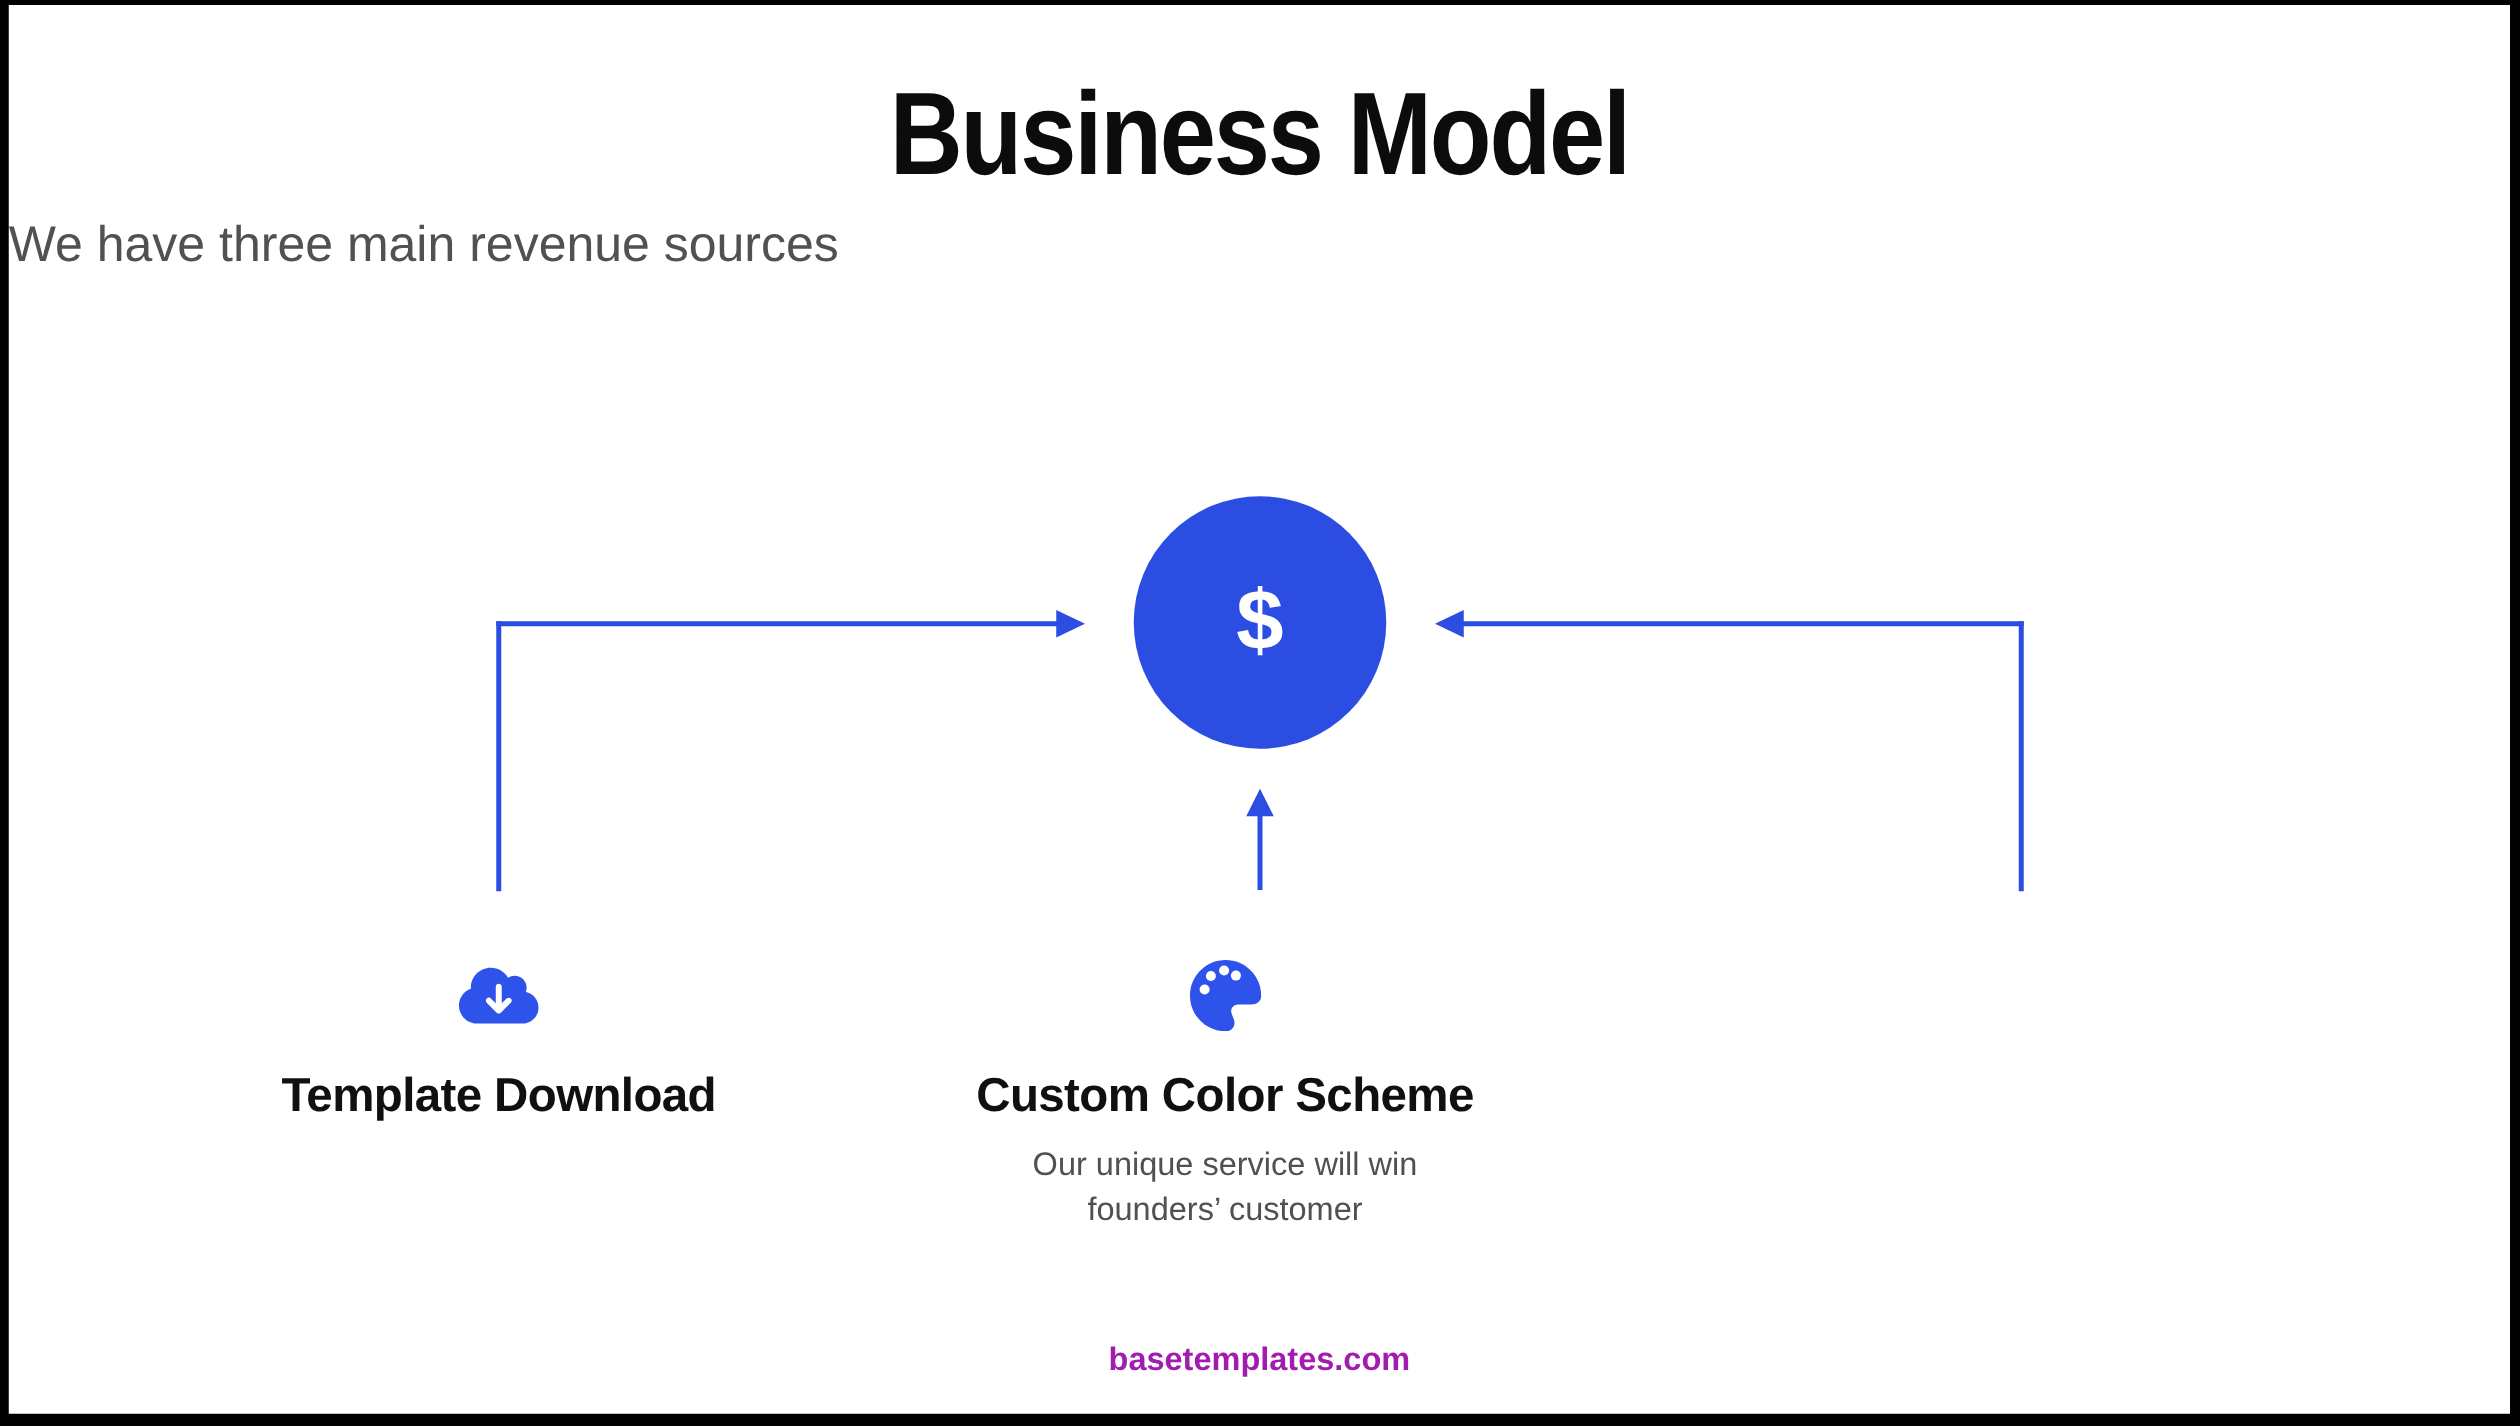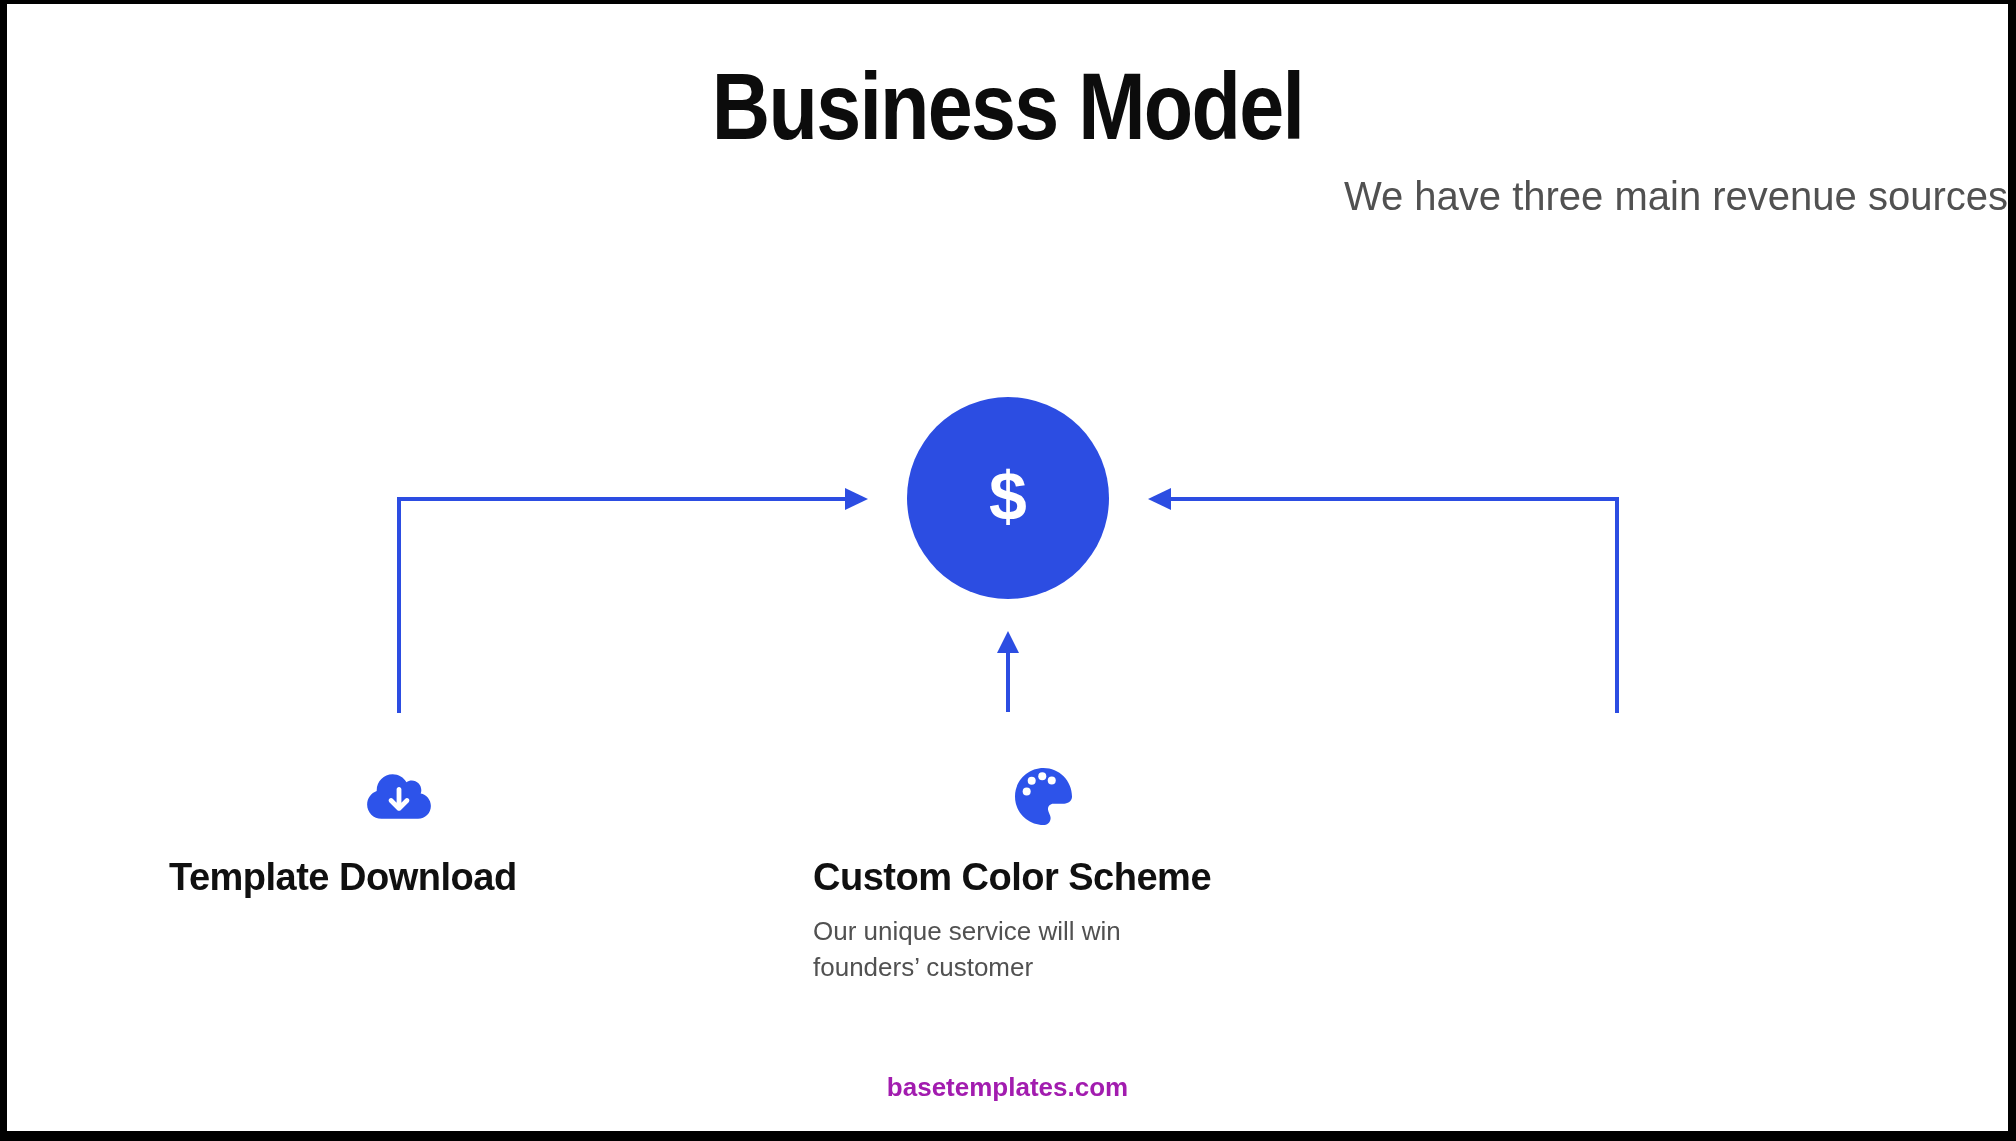--- a/index.html
+++ b/index.html
@@ -4,21 +4,21 @@
 <style>
   html,body{margin:0;padding:0;background:#000;}
   .canvas{position:relative;width:2016px;height:1141px;background:#000;overflow:hidden;
           font-family:"Liberation Sans","DejaVu Sans",sans-serif;}
   .slide{position:absolute;left:7px;top:4px;width:2001px;height:1127px;background:#ffffff;}
 
   
   .title{position:absolute;top:54px;left:0;width:100%;text-align:center;
          font-size:94px;font-weight:800;color:#0c0c0c;letter-spacing:-2px;line-height:1.05;
          transform:scaleX(.86);transform-origin:center;}
-  .subtitle{position:absolute;top:170px;left:0;width:100%;text-align:right;
+  .subtitle{position:absolute;top:170px;left:0;width:100%;text-align:left;
             font-size:40px;font-weight:400;color:#515151;}
 
   
   .line{position:absolute;background:#2c4de2;}
   .circle{position:absolute;left:900px;top:393px;width:202px;height:202px;border-radius:50%;
           background:#2c4de2;display:flex;align-items:center;justify-content:center;}
   .circle .dollar{color:#ffffff;font-size:68px;font-weight:800;line-height:1;padding-bottom:4px;}
 
   .v-line-left {left:390px;top:493px;width:4px;height:216px;}
   .h-line-left {left:390px;top:493px;width:450px;height:4px;}
@@ -28,22 +28,22 @@
 
   .ah{position:absolute;width:0;height:0;}
   .ah-right{left:838px;top:484px;border-top:11px solid transparent;border-bottom:11px solid transparent;
             border-left:23px solid #2c4de2;}
   .ah-left{left:1141px;top:484px;border-top:11px solid transparent;border-bottom:11px solid transparent;
            border-right:23px solid #2c4de2;}
   .ah-up{left:990px;top:627px;border-left:11px solid transparent;border-right:11px solid transparent;
          border-bottom:22px solid #2c4de2;}
 
   
-  .item{position:absolute;top:762px;width:460px;text-align:left;}
-  .item-1{left:162px;} .item-2{left:806px;} .item-3{left:1380px;}
+  .item{position:absolute;top:762px;width:460px;text-align:center;}
+  .item-1{left:162px;} .item-2{left:743px;} .item-3{left:1380px;}
   .item-icon{height:60px;display:flex;align-items:center;justify-content:center;color:#2d53ea;}
   .item-title{margin-top:32px;font-size:38px;font-weight:800;color:#101010;letter-spacing:-.5px;line-height:1;}
   .item-desc{margin-top:17px;font-size:26px;color:#515151;line-height:36px;white-space:pre-line;}
 
   .footer{position:absolute;top:1068px;left:0;width:100%;text-align:center;
           font-size:26px;color:#a21caf;font-weight:bold;}
 </style>
 </head>
 <body>
 

